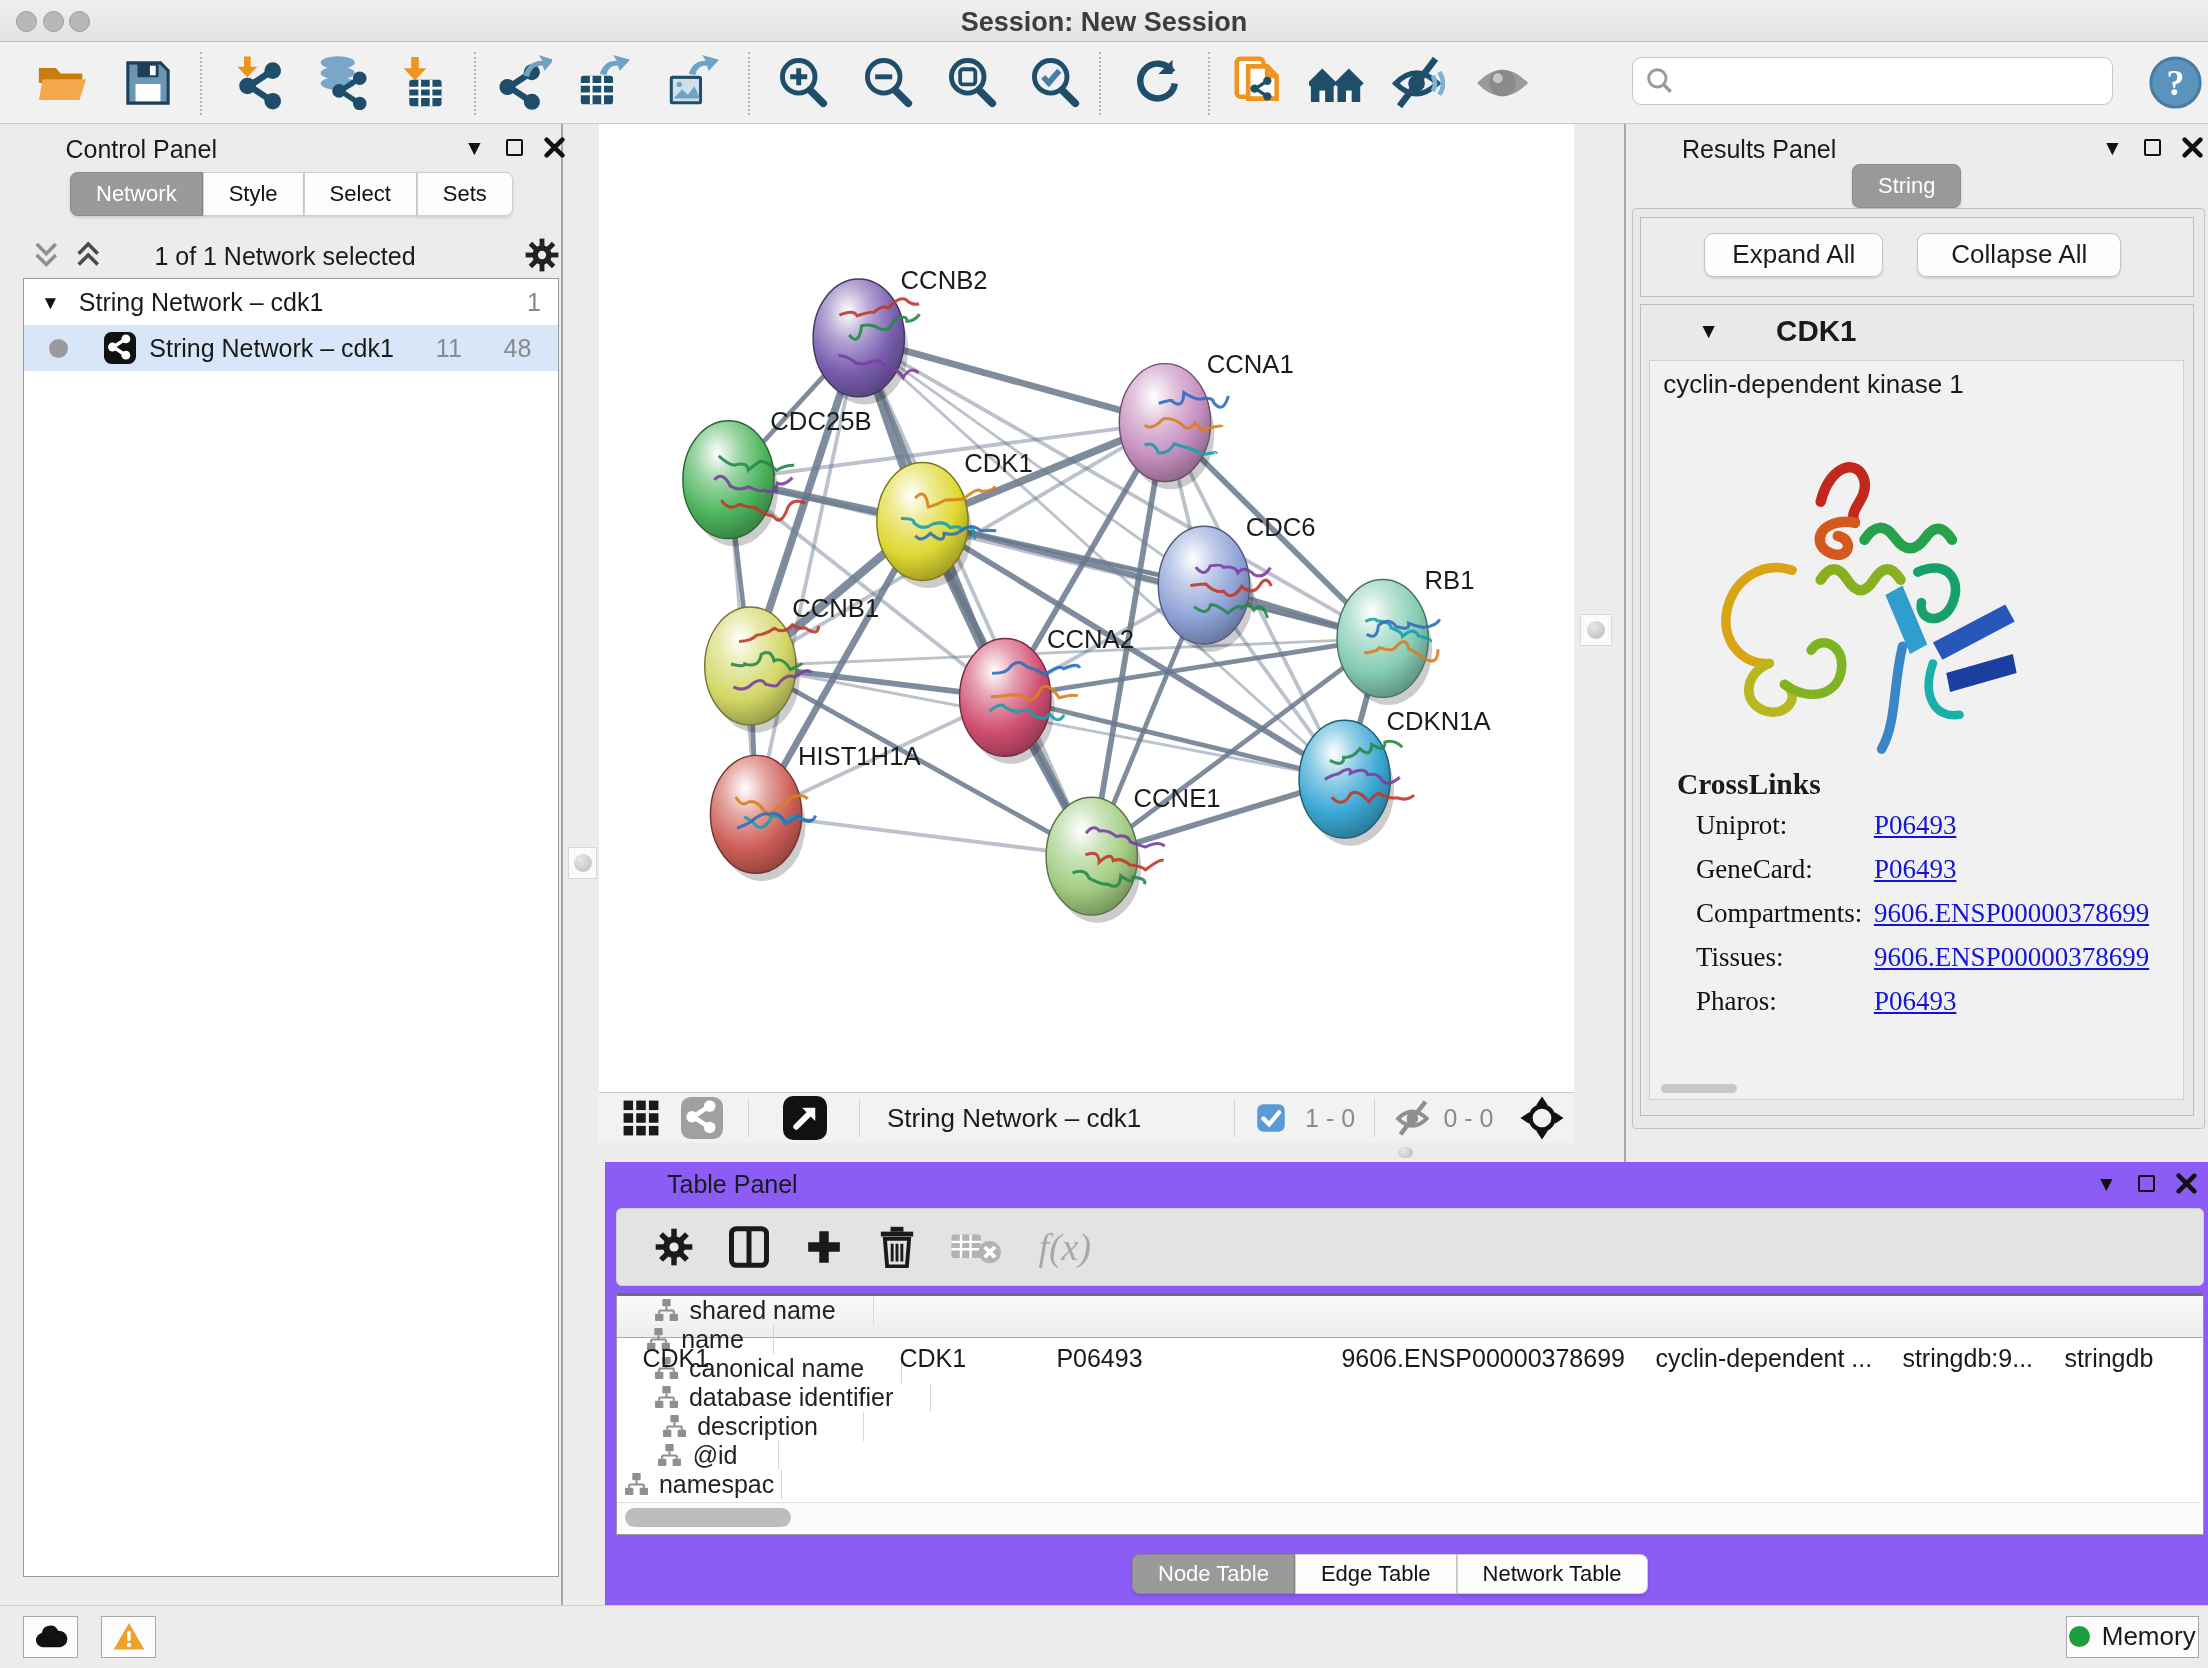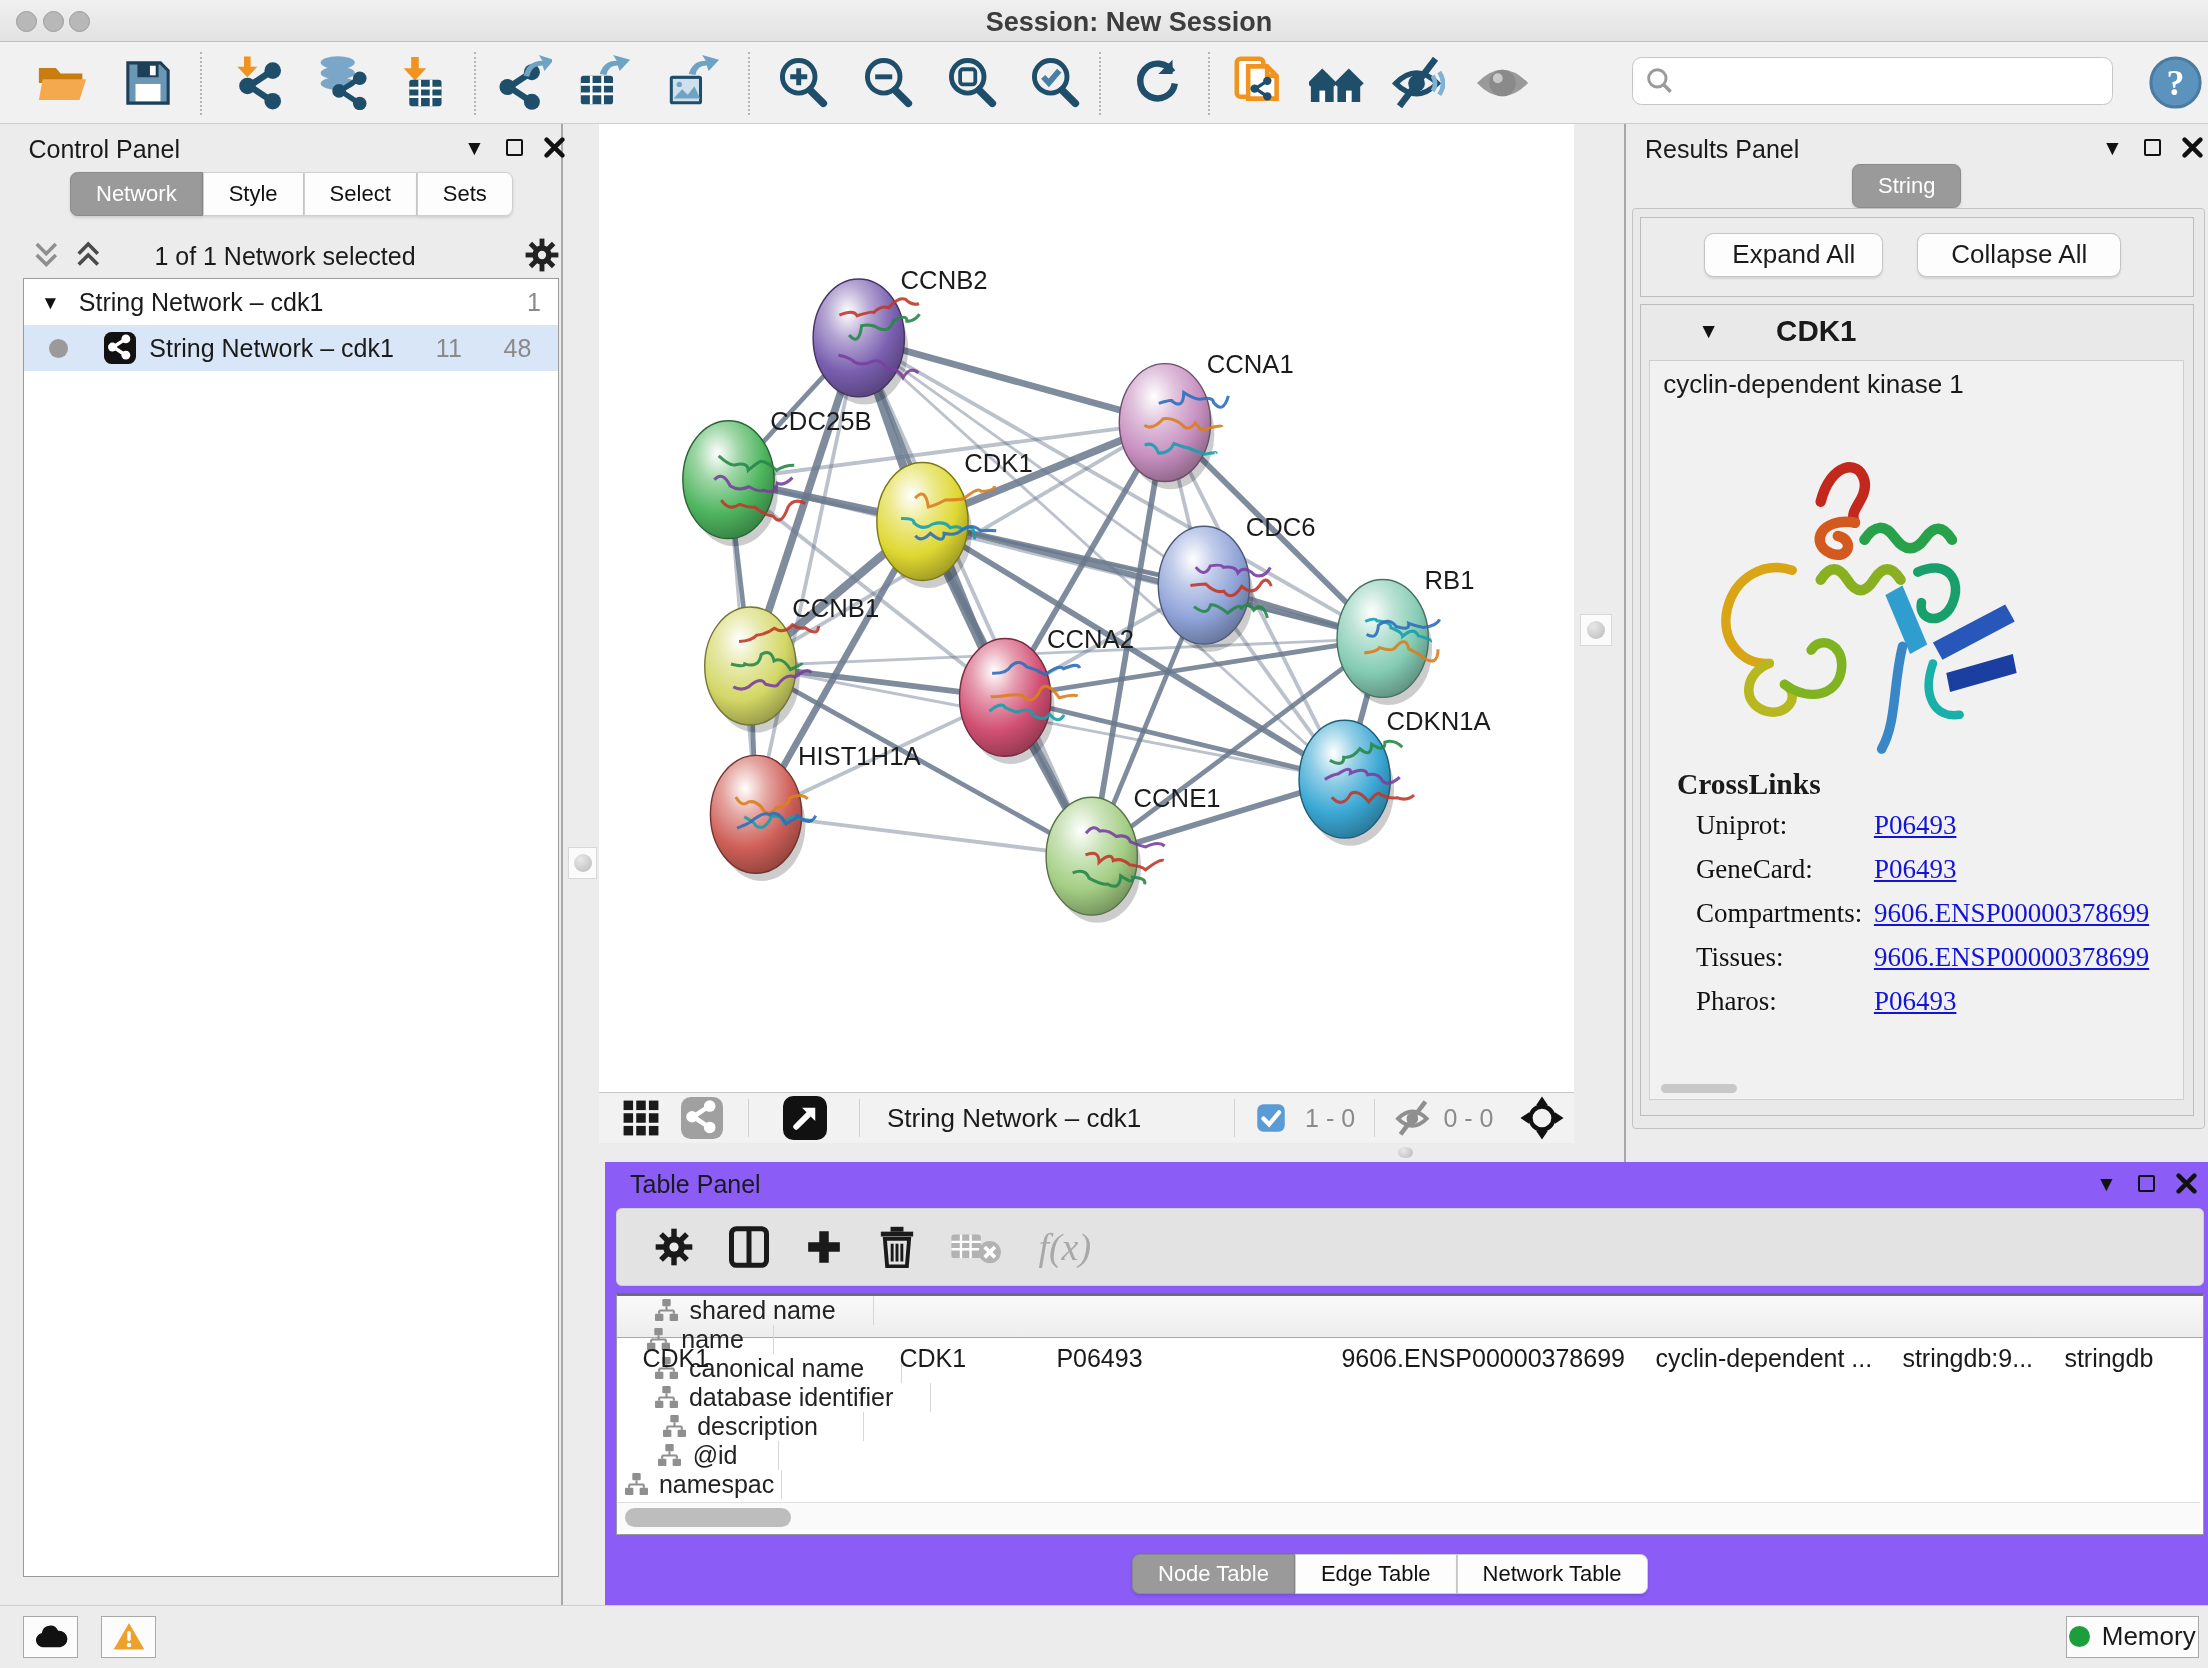--- a/index.html
+++ b/index.html
@@ -1,33 +1,33 @@
 <!DOCTYPE html>
 <html style="font-size:15px"><head>
 <meta charset="utf-8">
 <style>
   * { margin:0; padding:0; box-sizing:border-box; }
   html,body { width:2208px; height:1668px; }
   body { font-family:"Liberation Sans", sans-serif; background:#ececec; position:relative; overflow:hidden; font-size:25px; color:#1a1a1a; }
   .abs { position:absolute; }
 
   
-  .titlebar { left:0; top:0; width:2208px; height:42px; background:linear-gradient(#f0f0f0,#e2e2e2); border-bottom:1px solid #bdbdbd;padding-left:25px; }
+  .titlebar { left:0; top:0; width:2208px; height:42px; background:linear-gradient(#f0f0f0,#e2e2e2); border-bottom:1px solid #bdbdbd; }
   .traffic { width:21px; height:21px; border-radius:50%; background:#b8b8b8; border:1px solid #9a9a9a; top:10.5px; }
   .win-title { top:6.7px; width:100%; text-align:center; font-size:27px; font-weight:700; color:#3d3d3d; }
 
   
   .toolbar { left:0; top:42px; width:2208px; height:82px; background:#f1f1f1; border-bottom:1.9px solid #cdcdcd; }
   .tbicon { top:13.3px; width:55px; height:55px; display:flex; align-items:center; justify-content:center; cursor:pointer; }
   .tbsep { top:9.5px; width:0; height:63px; border-left:2.9px dotted #b5b5b5; }
   .searchbox { left:1632px; top:15px; width:481px; height:48px; background:#fff; border:1.9px solid #c6c6c6; border-radius:9.5px; display:flex; align-items:center; padding-left:11.4px; }
   .searchbox input { border:none; outline:none; font-size:25px; width:418px; background:transparent; font-family:"Liberation Sans",sans-serif; }
 
   
-  .panel-title { font-size:25px; color:#1a1a1a; }
+  .panel-title { font-size:25px; color:#1a1a1a;margin-left:37px; }
   .pane-ctrl { display:flex; gap:21px; align-items:center; }
   .tri { font-size:21px; color:#111; line-height:1; }
   .float-box { width:17px; height:17px; border:2.9px solid #111; border-radius:1.9px; }
   .tab { height:44px; display:inline-flex; align-items:center; justify-content:center; font-size:22px; background:#fdfdfd; border:1px solid #cfcfcf; color:#111; cursor:pointer; padding:0 25px; box-shadow:0 1.9px 2.9px rgba(0,0,0,0.12); }
   .tab.sel { background:#9a9a9a; color:#fff; border-color:#8a8a8a; }
 
   
   .ctrlpanel { left:0; top:124px; width:563px; height:1482px; background:#ececec; border-right:2.9px solid #a8a8a8; }
   .cp-tabs { left:70px; top:48px; display:flex; }
   .cp-tabs .tab:first-child { border-radius:7.6px 0 0 7.6px; }

